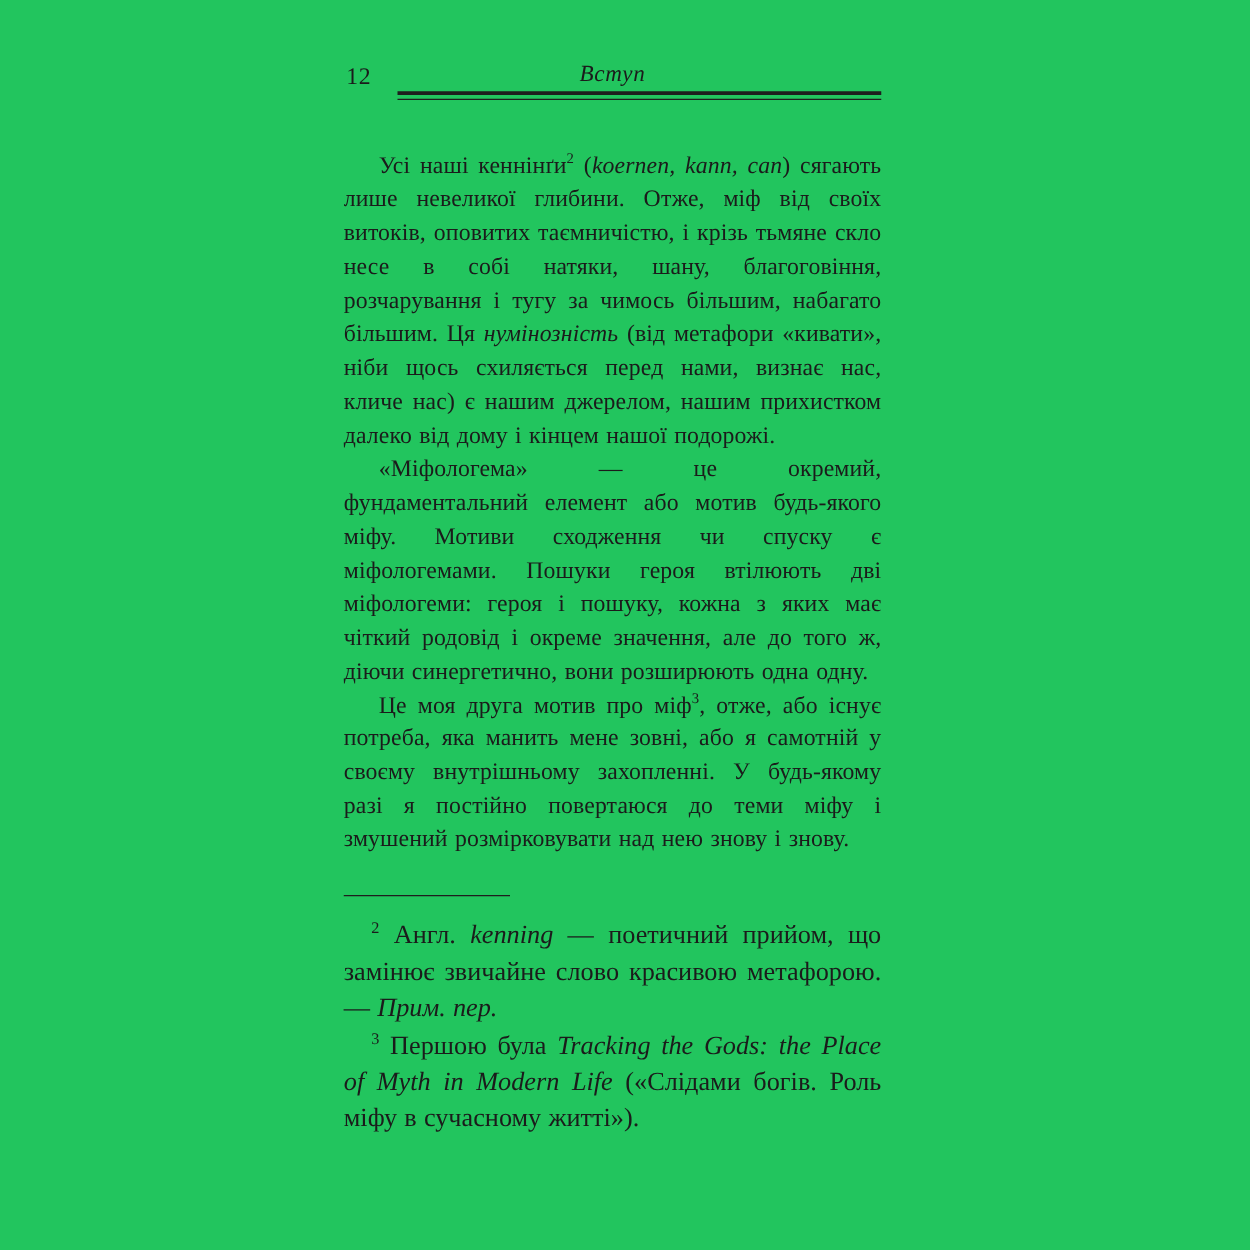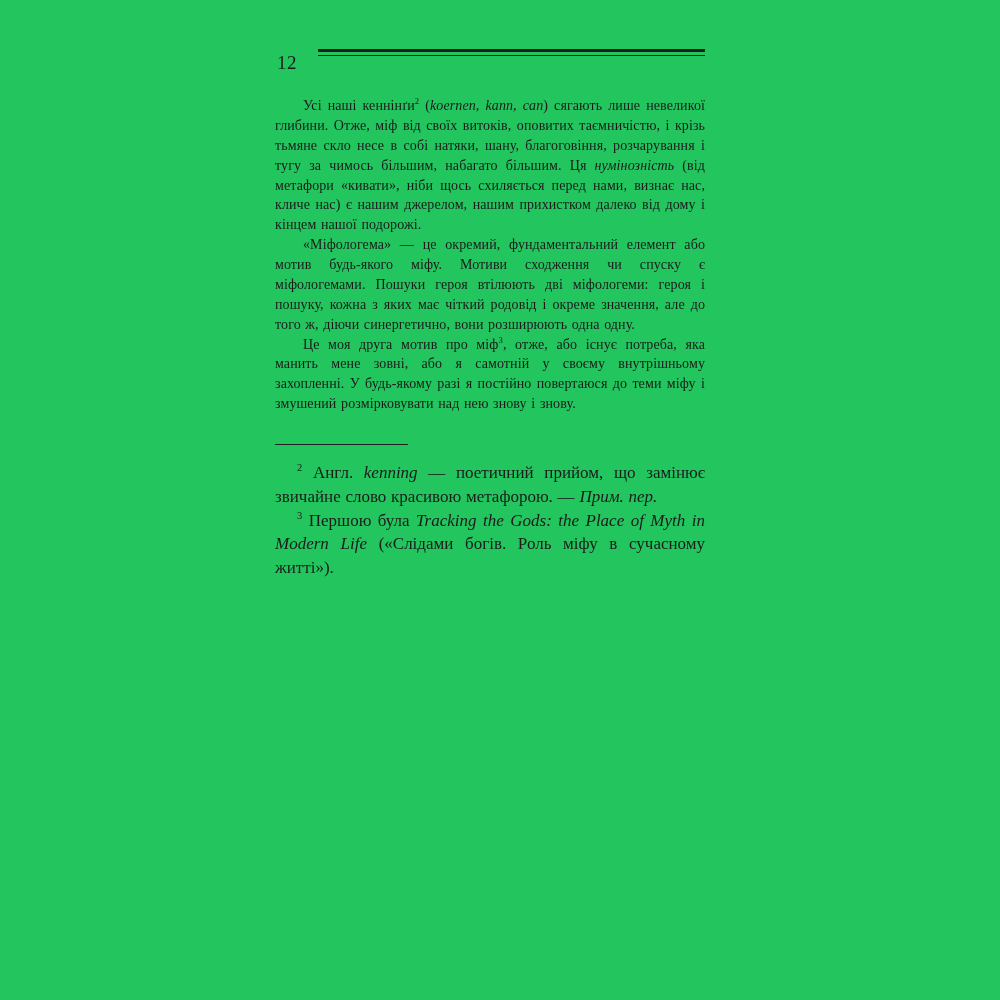--- a/index.html
+++ b/index.html
@@ -40,21 +40,21 @@
   }
   .header-rule {
     margin-left: 43px;
     margin-top: 1px;
     height: 7px;
     border-top: 3px solid #1e1e1e;
     border-bottom: 1.5px solid #1e1e1e;
   }
   
   .body-text p.para {
-    font-size: 14px;
+    font-size: 19px;
     line-height: 1.42;
     text-align: justify;
     text-indent: 28px;
     letter-spacing: 0.1px;
     word-spacing: 1px;
     hyphens: auto;
   }
   .body-text p.para sup,
   .footnote sup {
     font-size: 0.62em;
@@ -63,36 +63,37 @@
   }
   .body-text i, .footnote i { font-style: italic; }
   
   .footnotes { margin-top: 30px; }
   .fn-sep {
     width: 133px;
     border-top: 1.5px solid #1e1e1e;
     margin-bottom: 16px;
   }
   .footnote {
-    font-size: 17px;
+    font-size: 21px;
     line-height: 1.4;
     text-align: justify;
     text-indent: 22px;
     word-spacing: 0.5px;
   }
   .footnote + .footnote { }
 </style>
 </head>
 <body>
 
 <div class="page">
   <div class="content">
 
     <header class="header">
       <span class="page-number">12</span>
+      <div class="header-title">Вступ</div>
       <div class="header-rule"></div>
     </header>
 
     <main class="body-text">
       <p class="para"><span>Усі наші кеннінґи</span><sup>2</sup><span> (</span><i>koernen, kann, can</i><span>) сягають лише невеликої глибини. Отже, міф від своїх витоків, оповитих таємничістю, і крізь тьмяне скло несе в собі натяки, шану, благоговіння, розчарування і тугу за чимось більшим, набагато більшим. Ця </span><i>нумінозність</i><span> (від метафори «кивати», ніби щось схиляється перед нами, визнає нас, кличе нас) є нашим джерелом, нашим прихистком далеко від дому і кінцем нашої подорожі.</span></p>
       <p class="para"><span>«Міфологема» — це окремий, фундаментальний елемент або мотив будь-якого міфу. Мотиви сходження чи спуску є міфологемами. Пошуки героя втілюють дві міфологеми: героя і пошуку, кожна з яких має чіткий родовід і окреме значення, але до того ж, діючи синергетично, вони розширюють одна одну.</span></p>
       <p class="para"><span>Це моя друга мотив про міф</span><sup>3</sup><span>, отже, або існує потреба, яка манить мене зовні, або я самотній у своєму внутрішньому захопленні. У будь-якому разі я постійно повертаюся до теми міфу і змушений розмірковувати над нею знову і знову.</span></p>
     </main>
 
     <footer class="footnotes">

